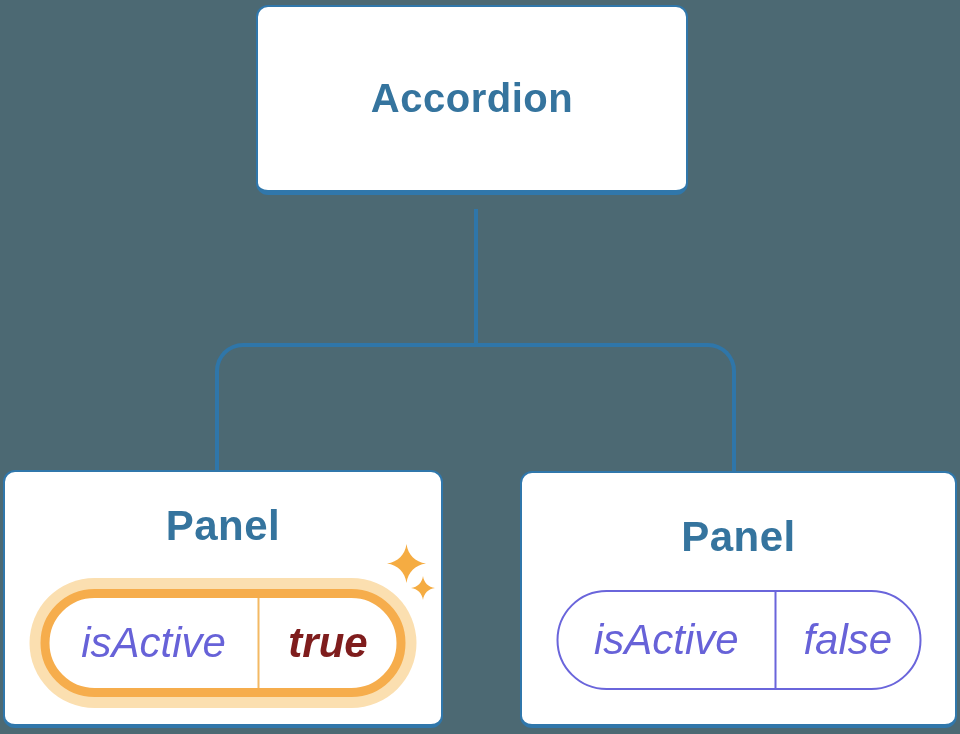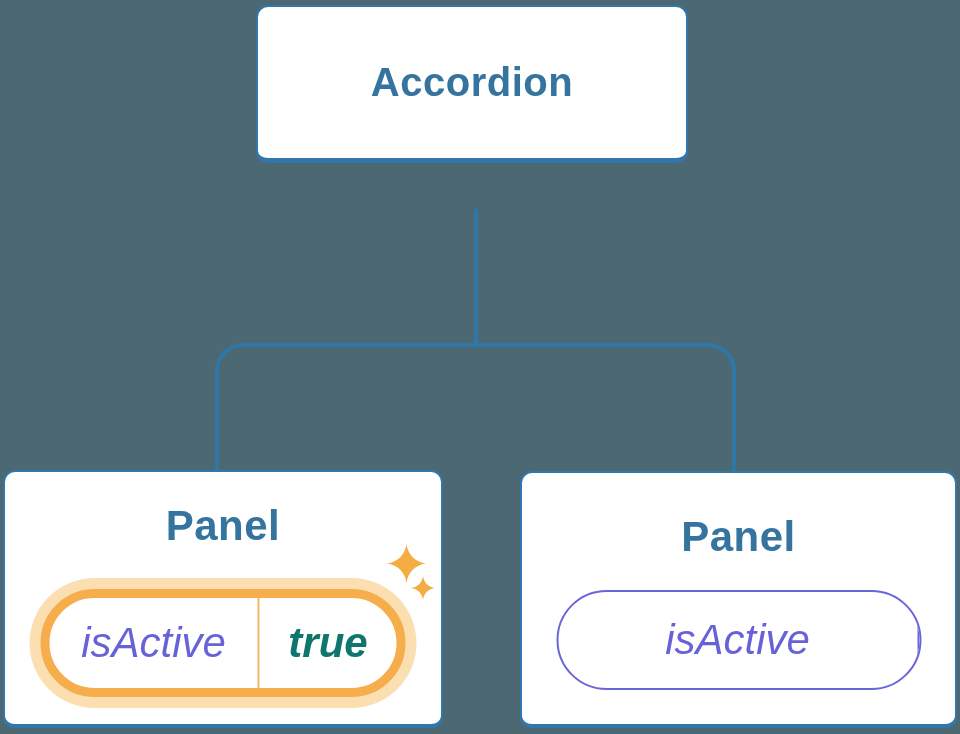--- a/index.html
+++ b/index.html
@@ -15,21 +15,21 @@
   
   .node {
     position: absolute;
     background: #ffffff;
     border: 2px solid #3077AB;
     border-radius: 12px;
     box-sizing: border-box;
   }
   #accordion-box {
     left: 256px; top: 5px;
-    width: 432px; height: 158px;
+    width: 432px; height: 190px;
     border-bottom-width: 5px;
     display: flex; align-items: center; justify-content: center;
   }
   .node-title {
     color: #35749E;
     font-weight: 600;
     font-size: 40px;
     letter-spacing: 0.5px;
   }
 
@@ -102,21 +102,21 @@
     display: flex;
     align-items: center;
     justify-content: center;
     color: #6762D8;
   }
   .seg-name  { flex: 1.52; }
   .seg-value { flex: 1; }
   .pill-divider { width: 2px; }
   .pill-active   .pill-divider { background: #F3B964; }
   .pill-inactive .pill-divider { background: #6A65DB; }
-  .value-true { font-weight: 700; color: #0f766e; }
+  .value-true { font-weight: 700; color: #7f1d1d; }
 
   
   .sparkle { position: absolute; z-index: 5; }
   #sparkle-large { left: 387px; top: 544px; width: 39px; height: 39px; }
   #sparkle-small { left: 411px; top: 576px; width: 24px; height: 24px; }
   .sparkle svg { display: block; width: 100%; height: 100%; }
 </style>
 </head>
 <body>
 
@@ -147,16 +147,17 @@
     <svg viewBox="0 0 100 100" aria-hidden="true">
       <path fill="#F5AC42" d="M50 0 C54 28 72 46 100 50 C72 54 54 72 50 100 C46 72 28 54 0 50 C28 46 46 28 50 0 Z"></path>
     </svg>
   </div>
 
   <div class="panel" id="panel-right">
     <div class="panel-title">Panel</div>
     <div class="pill pill-inactive">
       <div class="pill-seg seg-name">isActive</div>
       <div class="pill-divider"></div>
+      <div class="pill-seg seg-value">false</div>
     </div>
   </div>
 
 </div>
 
 </body></html>

